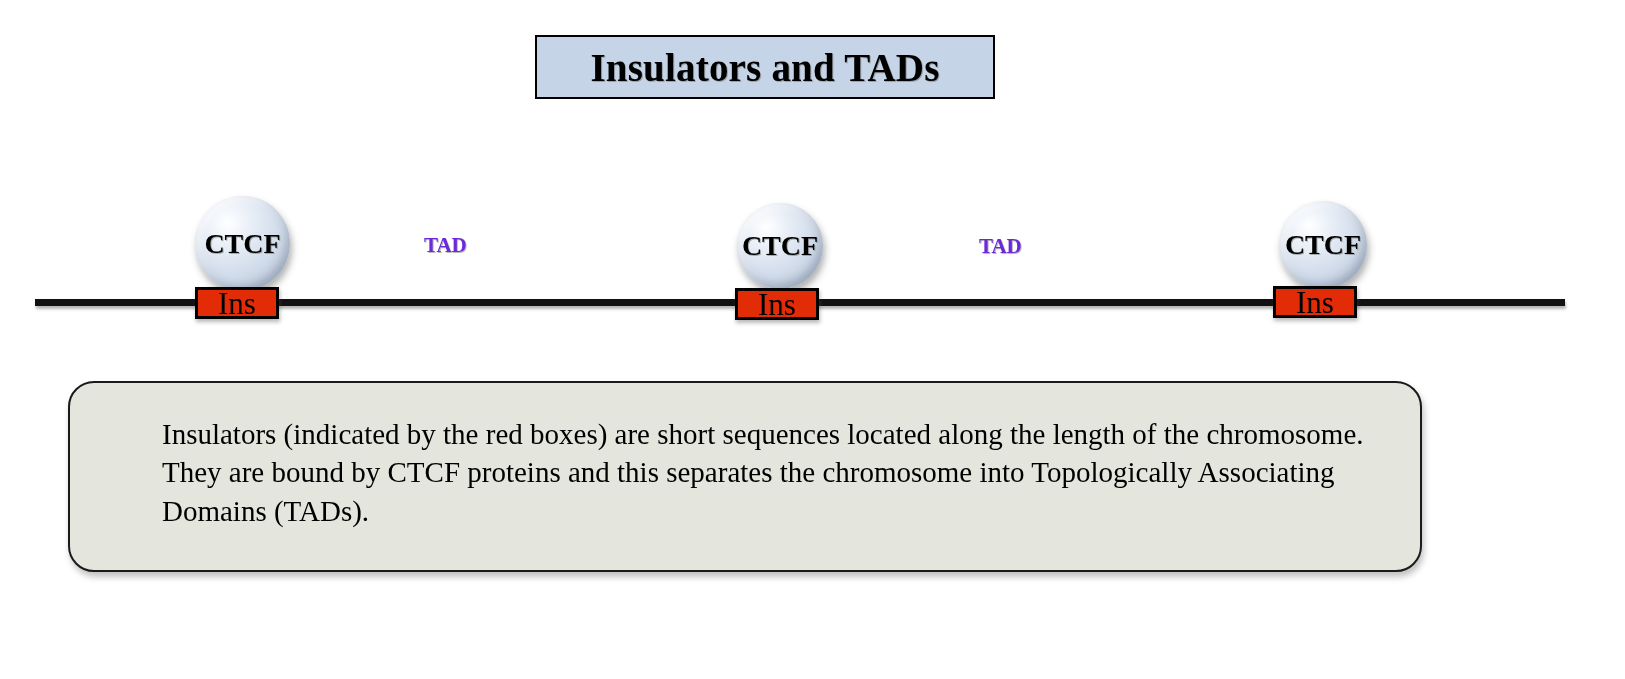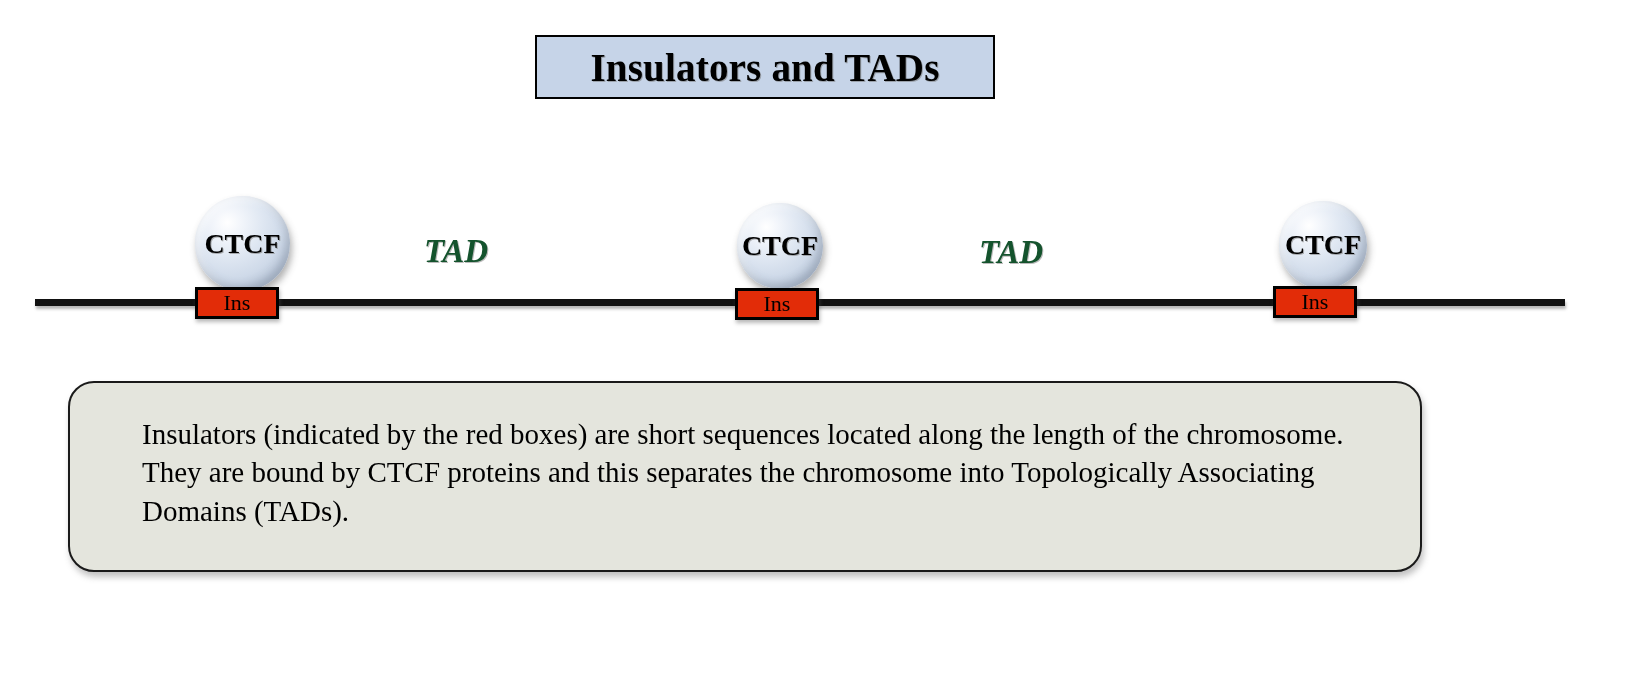--- a/index.html
+++ b/index.html
@@ -96,58 +96,57 @@
     border: 3px solid #000000;
     box-sizing: border-box;
     display: flex;
     align-items: center;
     justify-content: center;
     z-index: 4;
     box-shadow: 1px 3px 4px rgba(80,80,80,0.4);
   }
   .ins-label {
     font-family: "Liberation Serif", "DejaVu Serif", serif;
-    font-size: 22px;
+    font-size: 31px;
     color: #000000;
     line-height: 1;
     white-space: nowrap;
     pointer-events: none;
   }
   .ins-1 { left: 195px; top: 287px; width: 84px; height: 32px; }
   .ins-2 { left: 735px; top: 288px; width: 84px; height: 32px; }
   .ins-3 { left: 1273px; top: 286px; width: 84px; height: 32px; }
 
   
   .tad-label {
     position: absolute;
     font-family: "Liberation Serif", "DejaVu Serif", serif;
     font-weight: bold;
-    font-size: 33px;
-    color: #14532d;
+    font-size: 21px;
+    color: #6d28d9;
     text-shadow: 1px 1px 0 rgba(130,130,130,0.55);
     white-space: nowrap;
     z-index: 2;
-    font-style: italic;
   }
   .tad-1 { left: 424px; top: 233px; }
   .tad-2 { left: 979px; top: 234px; }
 
   
   .caption-box {
     position: absolute;
     left: 68px;
     top: 381px;
     width: 1354px;
     height: 191px;
     background: #e4e5dd;
     border: 2px solid #1a1a1a;
     border-radius: 26px;
     box-sizing: border-box;
     box-shadow: 2px 5px 6px rgba(120,120,120,0.45);
-    padding: 32px 44px 0 72px;
+    padding: 32px 44px 0 92px;
   }
   .caption-text {
     font-family: "Liberation Serif", "DejaVu Serif", serif;
     font-size: 29px;
     line-height: 1.32;
     color: #000000;
     text-align: left;
     white-space: pre-line;
   }
 </style>

